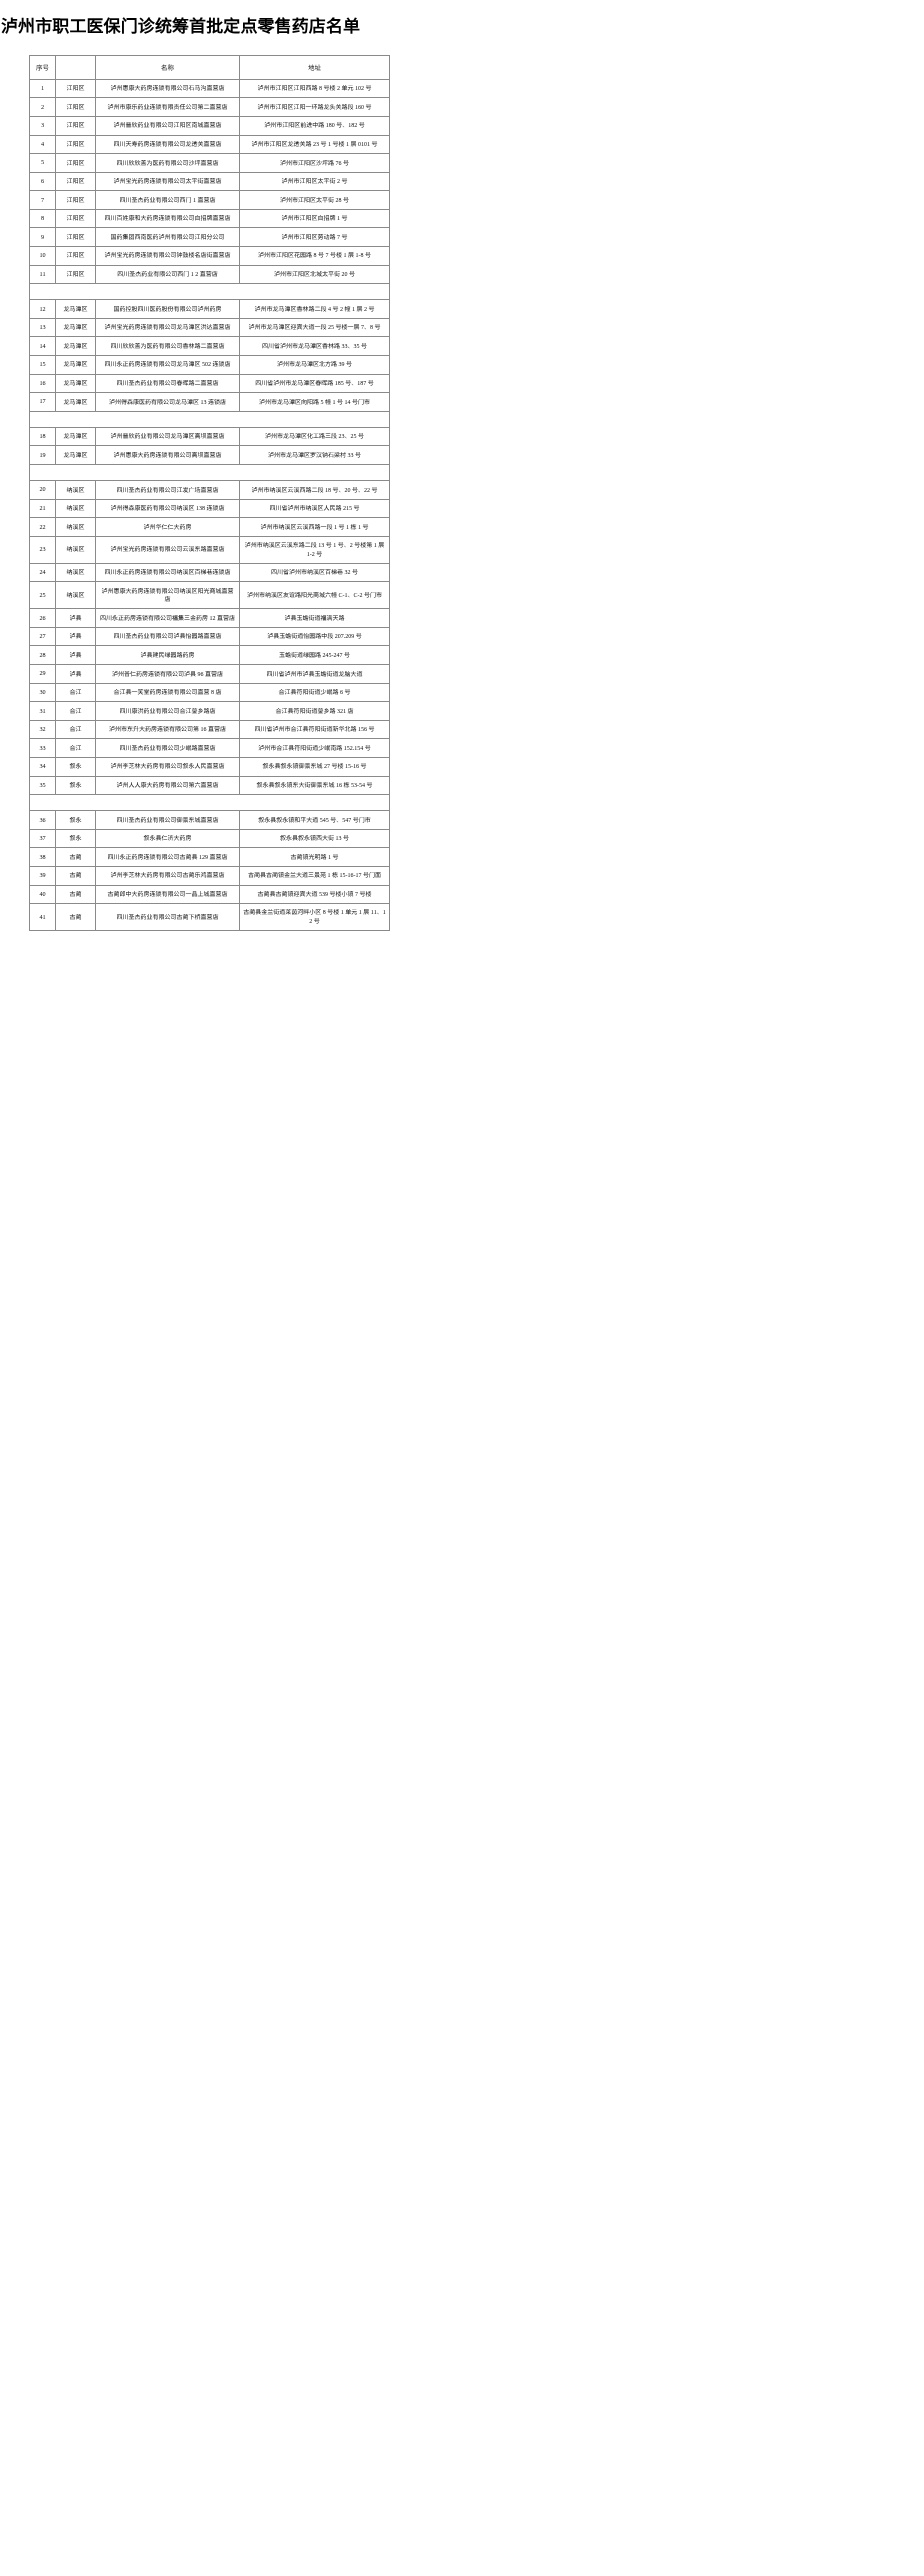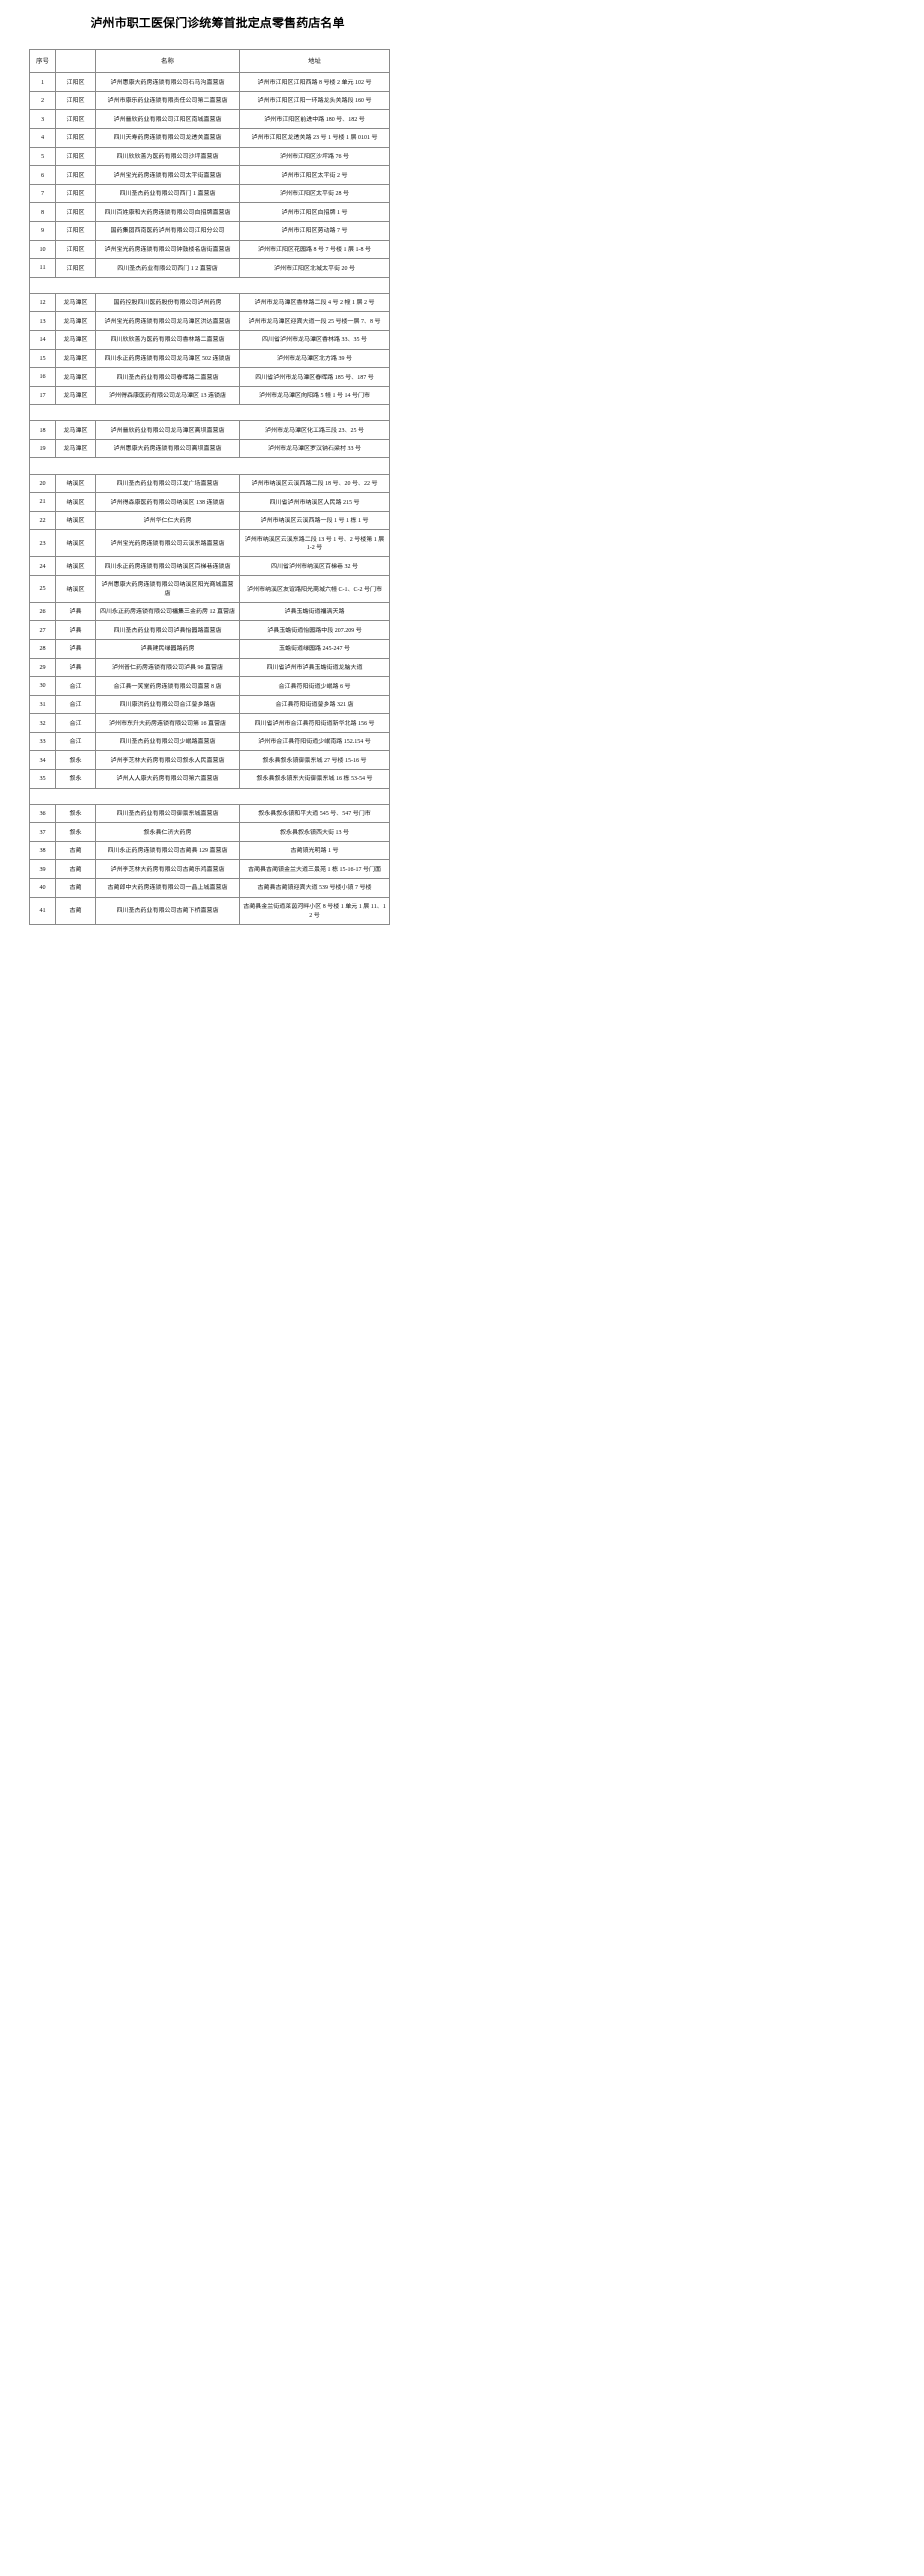--- a/index.html
+++ b/index.html
@@ -14,26 +14,26 @@
     color: #000000;
     -webkit-font-smoothing: antialiased;
   }
   .page {
     width: 419px;
     margin: 0 auto 0 0;
     padding: 0;
     position: relative;
   }
   .doc-title {
-    text-align: center;
+    text-align: left;
     font-weight: bold;
-    font-size: 12px;
+    font-size: 17px;
     letter-spacing: 0.1px;
     line-height: 1.3;
-    padding: 16px 0 0 16px;
+    padding: 16px 0 0 1px;
     margin: 0 0 0 0;
     color: #000;
     font-family: "Liberation Serif", "DejaVu Serif", serif;
   }
   .table-wrap {
     padding: 17.3px 29px 13px 29px;
   }
   table.listing {
     border-collapse: collapse;
     width: 361px;

